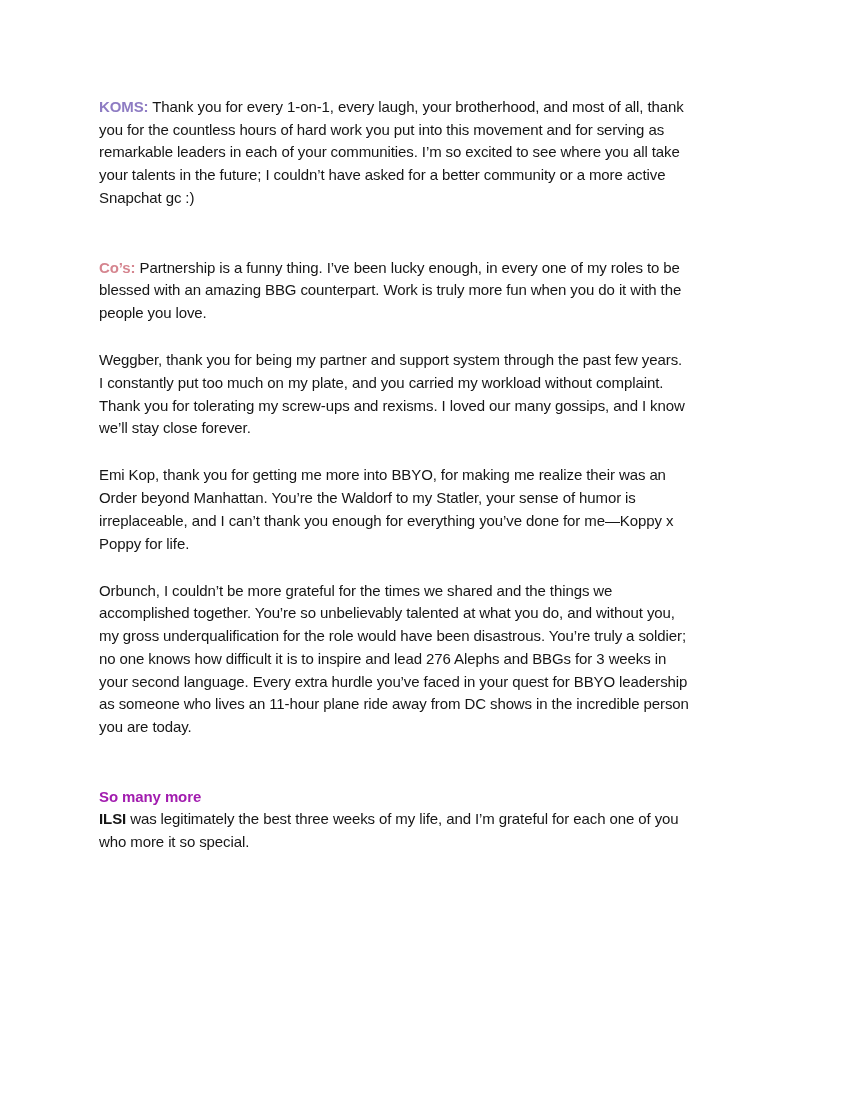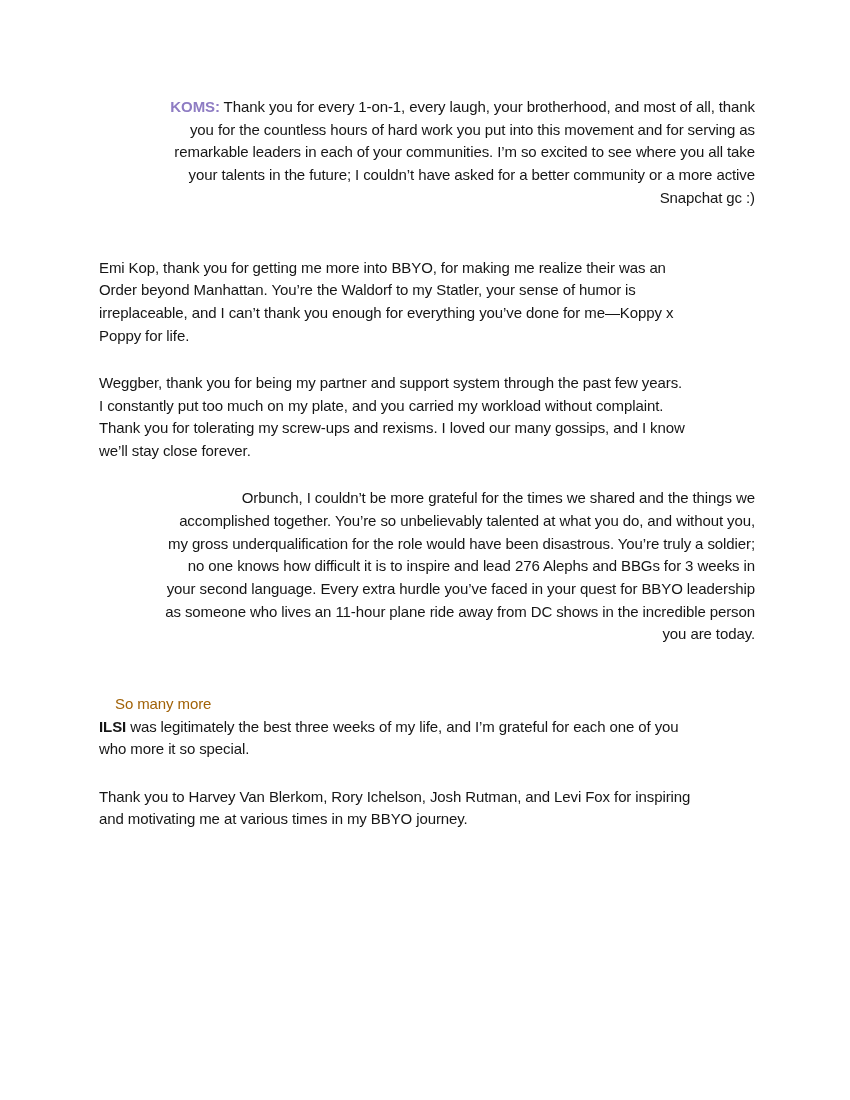--- a/index.html
+++ b/index.html
@@ -22,49 +22,50 @@
     font-size: 15px;
     line-height: 22.7px;
     letter-spacing: -0.1px;
     color: #161616;
   }
   .para {
     margin: 0;
     white-space: pre-line; 
   }
   .gap1 { margin-bottom: 24.5px; } 
-  .gap2 { margin-bottom: 47px; text-align: right; }   
+  .gap2 { margin-bottom: 47px; }   
   .label { font-weight: 700; }
   .label-purple { color: #8e7cc3; }
   .label-pink   { color: #d5858f; }
-  .heading-gray { color: #a16207; font-weight: 400; margin-left: 16px; }
+  .heading-gray { color: #a21caf; font-weight: 700; }
   .label-bold   { color: inherit; margin-top: 42px; }
 </style>
 </head>
 <body>
 
 <div class="doc">
     <p class="para gap2"><span class="label label-purple">KOMS:</span><span> Thank you for every 1-on-1, every laugh, your brotherhood, and most of all, thank
 you for the countless hours of hard work you put into this movement and for serving as
 remarkable leaders in each of your communities. I’m so excited to see where you all take
 your talents in the future; I couldn’t have asked for a better community or a more active
 Snapchat gc :)</span></p>
+    <p class="para gap1"><span class="label label-pink">Co’s:</span><span> Partnership is a funny thing. I’ve been lucky enough, in every one of my roles to be
+blessed with an amazing BBG counterpart. Work is truly more fun when you do it with the
+people you love.</span></p>
+    <p class="para gap1"><span>Weggber, thank you for being my partner and support system through the past few years.
+I constantly put too much on my plate, and you carried my workload without complaint.
+Thank you for tolerating my screw-ups and rexisms. I loved our many gossips, and I know
+we’ll stay close forever.</span></p>
     <p class="para gap1"><span>Emi Kop, thank you for getting me more into BBYO, for making me realize their was an
 Order beyond Manhattan. You’re the Waldorf to my Statler, your sense of humor is
 irreplaceable, and I can’t thank you enough for everything you’ve done for me—Koppy x
 Poppy for life.</span></p>
-    <p class="para gap1"><span>Weggber, thank you for being my partner and support system through the past few years.
-I constantly put too much on my plate, and you carried my workload without complaint.
-Thank you for tolerating my screw-ups and rexisms. I loved our many gossips, and I know
-we’ll stay close forever.</span></p>
     <p class="para gap2"><span>Orbunch, I couldn’t be more grateful for the times we shared and the things we
 accomplished together. You’re so unbelievably talented at what you do, and without you,
 my gross underqualification for the role would have been disastrous. You’re truly a soldier;
 no one knows how difficult it is to inspire and lead 276 Alephs and BBGs for 3 weeks in
 your second language. Every extra hurdle you’ve faced in your quest for BBYO leadership
 as someone who lives an 11-hour plane ride away from DC shows in the incredible person
 you are today.</span></p>
     <p class="para"><span class="heading-gray">So many more</span></p>
     <p class="para gap1"><span class="label label-bold">ILSI</span><span> was legitimately the best three weeks of my life, and I’m grateful for each one of you
 who more it so special.</span></p>
-    <p class="para"><span>Thank you to Harvey Van Blerkom, Rory Ichelson, Josh Rutman, and Levi Fox for inspiring
-and motivating me at various times in my BBYO journey.</span></p>
   </div>
 
 </body></html>

